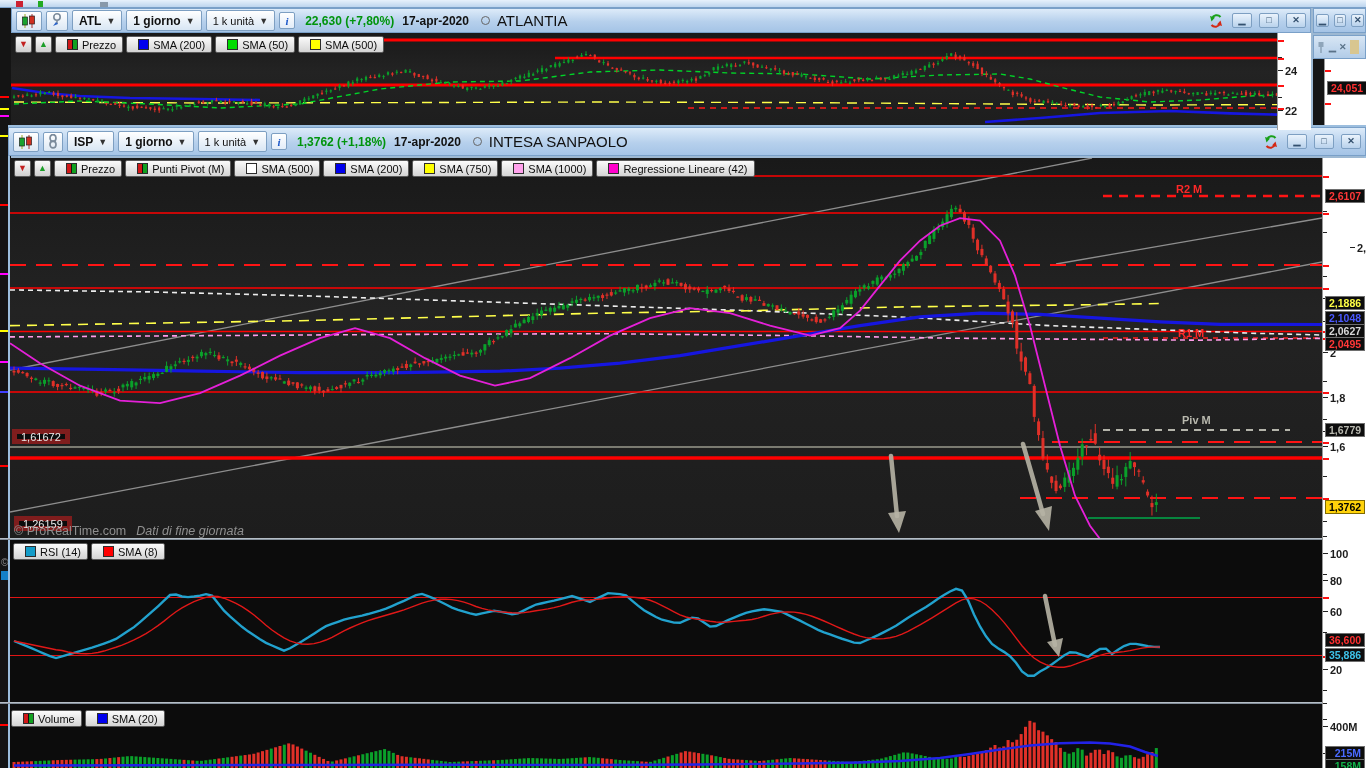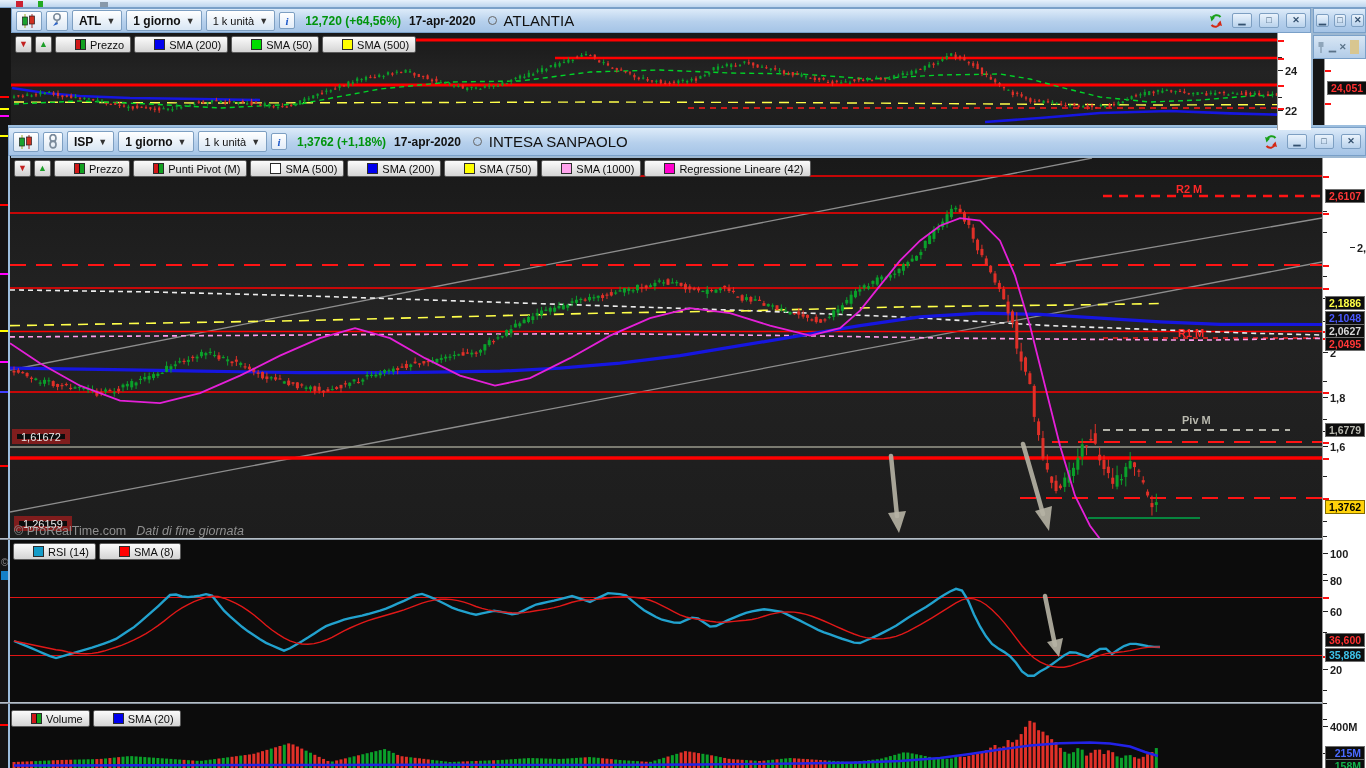--- a/index.html
+++ b/index.html
@@ -24,21 +24,21 @@
   .tdate { font-size:12px; font-weight:bold; color:#111; margin-left:4px; white-space:nowrap; }
   .ring { width:9px; height:9px; border:1.5px solid #666; border-radius:50%; display:inline-block; margin:0 3px 0 8px; }
   .iname { font-size:15px; color:#111; white-space:nowrap; }
   .winbtn { width:20px; height:15px; margin-left:3px; display:inline-flex; align-items:center; justify-content:center;
     background:linear-gradient(#eaf3fc,#b9d2ec); border:1px solid #7d9fc2; border-radius:2px;
     font-size:9px; font-weight:bold; color:#33506e; line-height:1; }
   .spacer { flex:1; }
 
   
   .legend-row { position:absolute; display:flex; gap:3px; align-items:center; z-index:5; }
-  .chip { display:inline-flex; align-items:center; gap:4px; height:17px; padding:0 6px 0 19px;
+  .chip { display:inline-flex; align-items:center; gap:4px; height:17px; padding:0 6px 0 11px;
     background:linear-gradient(#fbfbfb,#d4d4d4); border:1px solid #5a5a5a; border-radius:2px;
     font-size:11px; color:#0d0d0d; white-space:nowrap; }
   .chip .sw { width:11px; height:11px; border:1px solid #2c2c2c; flex:0 0 auto; }
   .arrbtn { width:17px; height:17px; display:inline-flex; align-items:center; justify-content:center;
     background:linear-gradient(#fbfbfb,#cfcfcf); border:1px solid #5a5a5a; border-radius:2px;
     font-size:9px; line-height:1; }
 
   
   svg.plot { position:absolute; background:linear-gradient(#191919,#232323 40%,#1d1d1d); }
   .scale-col { position:absolute; background:#ffffff; border-left:1px solid #9a9a9a; z-index:4; font-size:11px; }
@@ -114,21 +114,21 @@
       </span>
       <span class="dd">
         <span>1 giorno</span>
         <span class="caret">▼</span>
       </span>
       <span class="dd small">
         <span>1 k unità</span>
         <span class="caret">▼</span>
       </span>
       <span class="info-btn">i</span>
-      <span class="quote">12,720 (+64,56%)</span>
+      <span class="quote">22,630 (+7,80%)</span>
       <span class="tdate">17-apr-2020</span>
       <span class="ring"></span>
       <span class="iname">ATLANTIA</span>
       <span class="spacer"></span>
       <svg width="18" height="16" viewBox="0 0 16 16">
         <path d="M12.5,4 A5,5 0 0 0 4,5.5" stroke="#18a018" stroke-width="2" fill="none"></path>
         <polygon points="2,3 7,4.5 3.5,8.5" fill="#18a018"></polygon>
         <path d="M3.5,12 A5,5 0 0 0 12,10.5" stroke="#d42814" stroke-width="2" fill="none"></path>
         <polygon points="14,13 9,11.5 12.5,7.5" fill="#d42814"></polygon>
       </svg>

